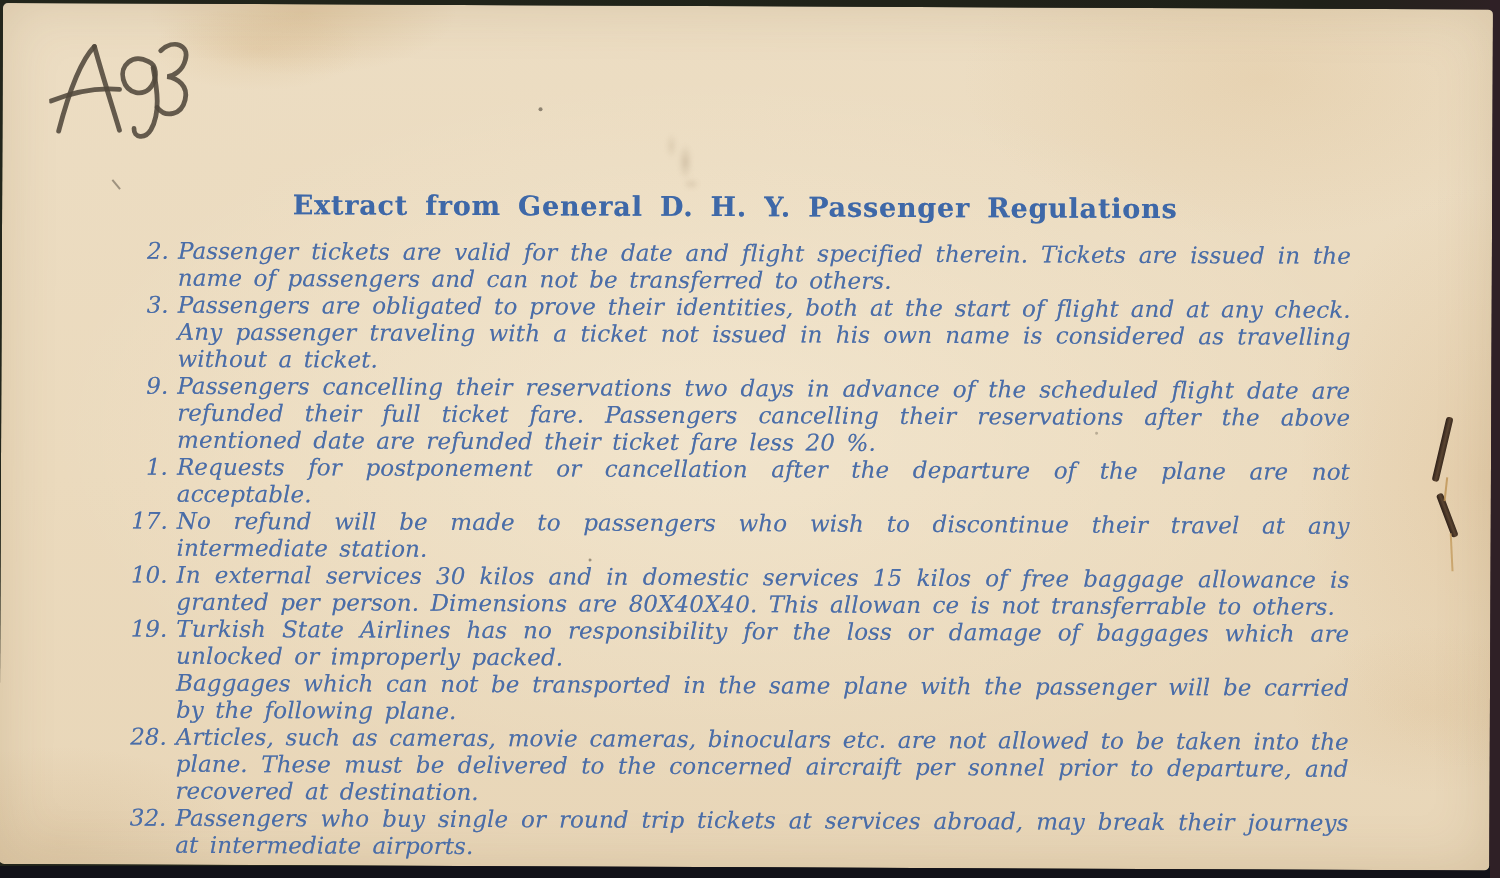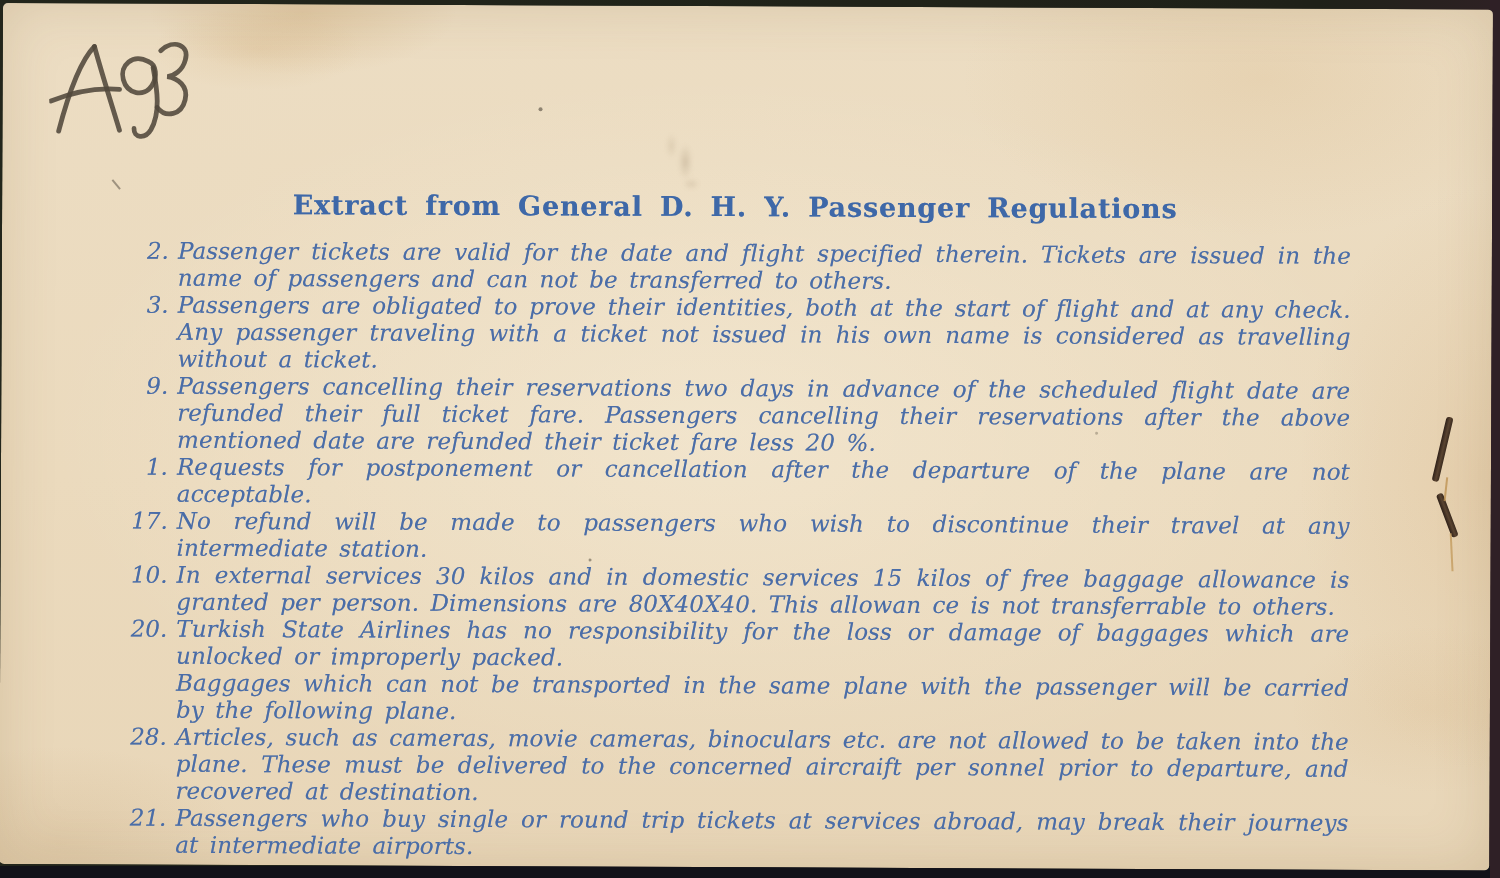--- a/index.html
+++ b/index.html
@@ -116,34 +116,34 @@
         <div class="num">17.</div>
         <div class="txt">No refund will be made to passengers who wish to discontinue their travel at any intermediate station.</div>
       </div>
 
       <div class="row">
         <div class="num">10.</div>
         <div class="txt">In external services 30 kilos and in domestic services 15 kilos of free baggage allowance is granted per person. Dimensions are 80X40X40. This allowan ce is not transferrable to others.</div>
       </div>
 
       <div class="row">
-        <div class="num">20.</div>
+        <div class="num">19.</div>
         <div class="txt">
           <p>Turkish State Airlines has no responsibility for the loss or damage of baggages which are unlocked or improperly packed.</p>
           <p>Baggages which can not be transported in the same plane with the passenger will be carried by the following plane.</p>
         </div>
       </div>
 
       <div class="row">
         <div class="num">28.</div>
         <div class="txt">Articles, such as cameras, movie cameras, binoculars etc. are not allowed to be taken into the plane. These must be delivered to the concerned aircraift per sonnel prior to departure, and recovered at destination.</div>
       </div>
 
       <div class="row">
-        <div class="num">21.</div>
+        <div class="num">32.</div>
         <div class="txt">Passengers who buy single or round trip tickets at services abroad, may break their journeys at intermediate airports.</div>
       </div>
 
     </div>
 
     <div class="staple-leg1"></div>
     <div class="staple-leg2"></div>
     <div class="rust1"></div>
     <div class="rust2"></div>
 

